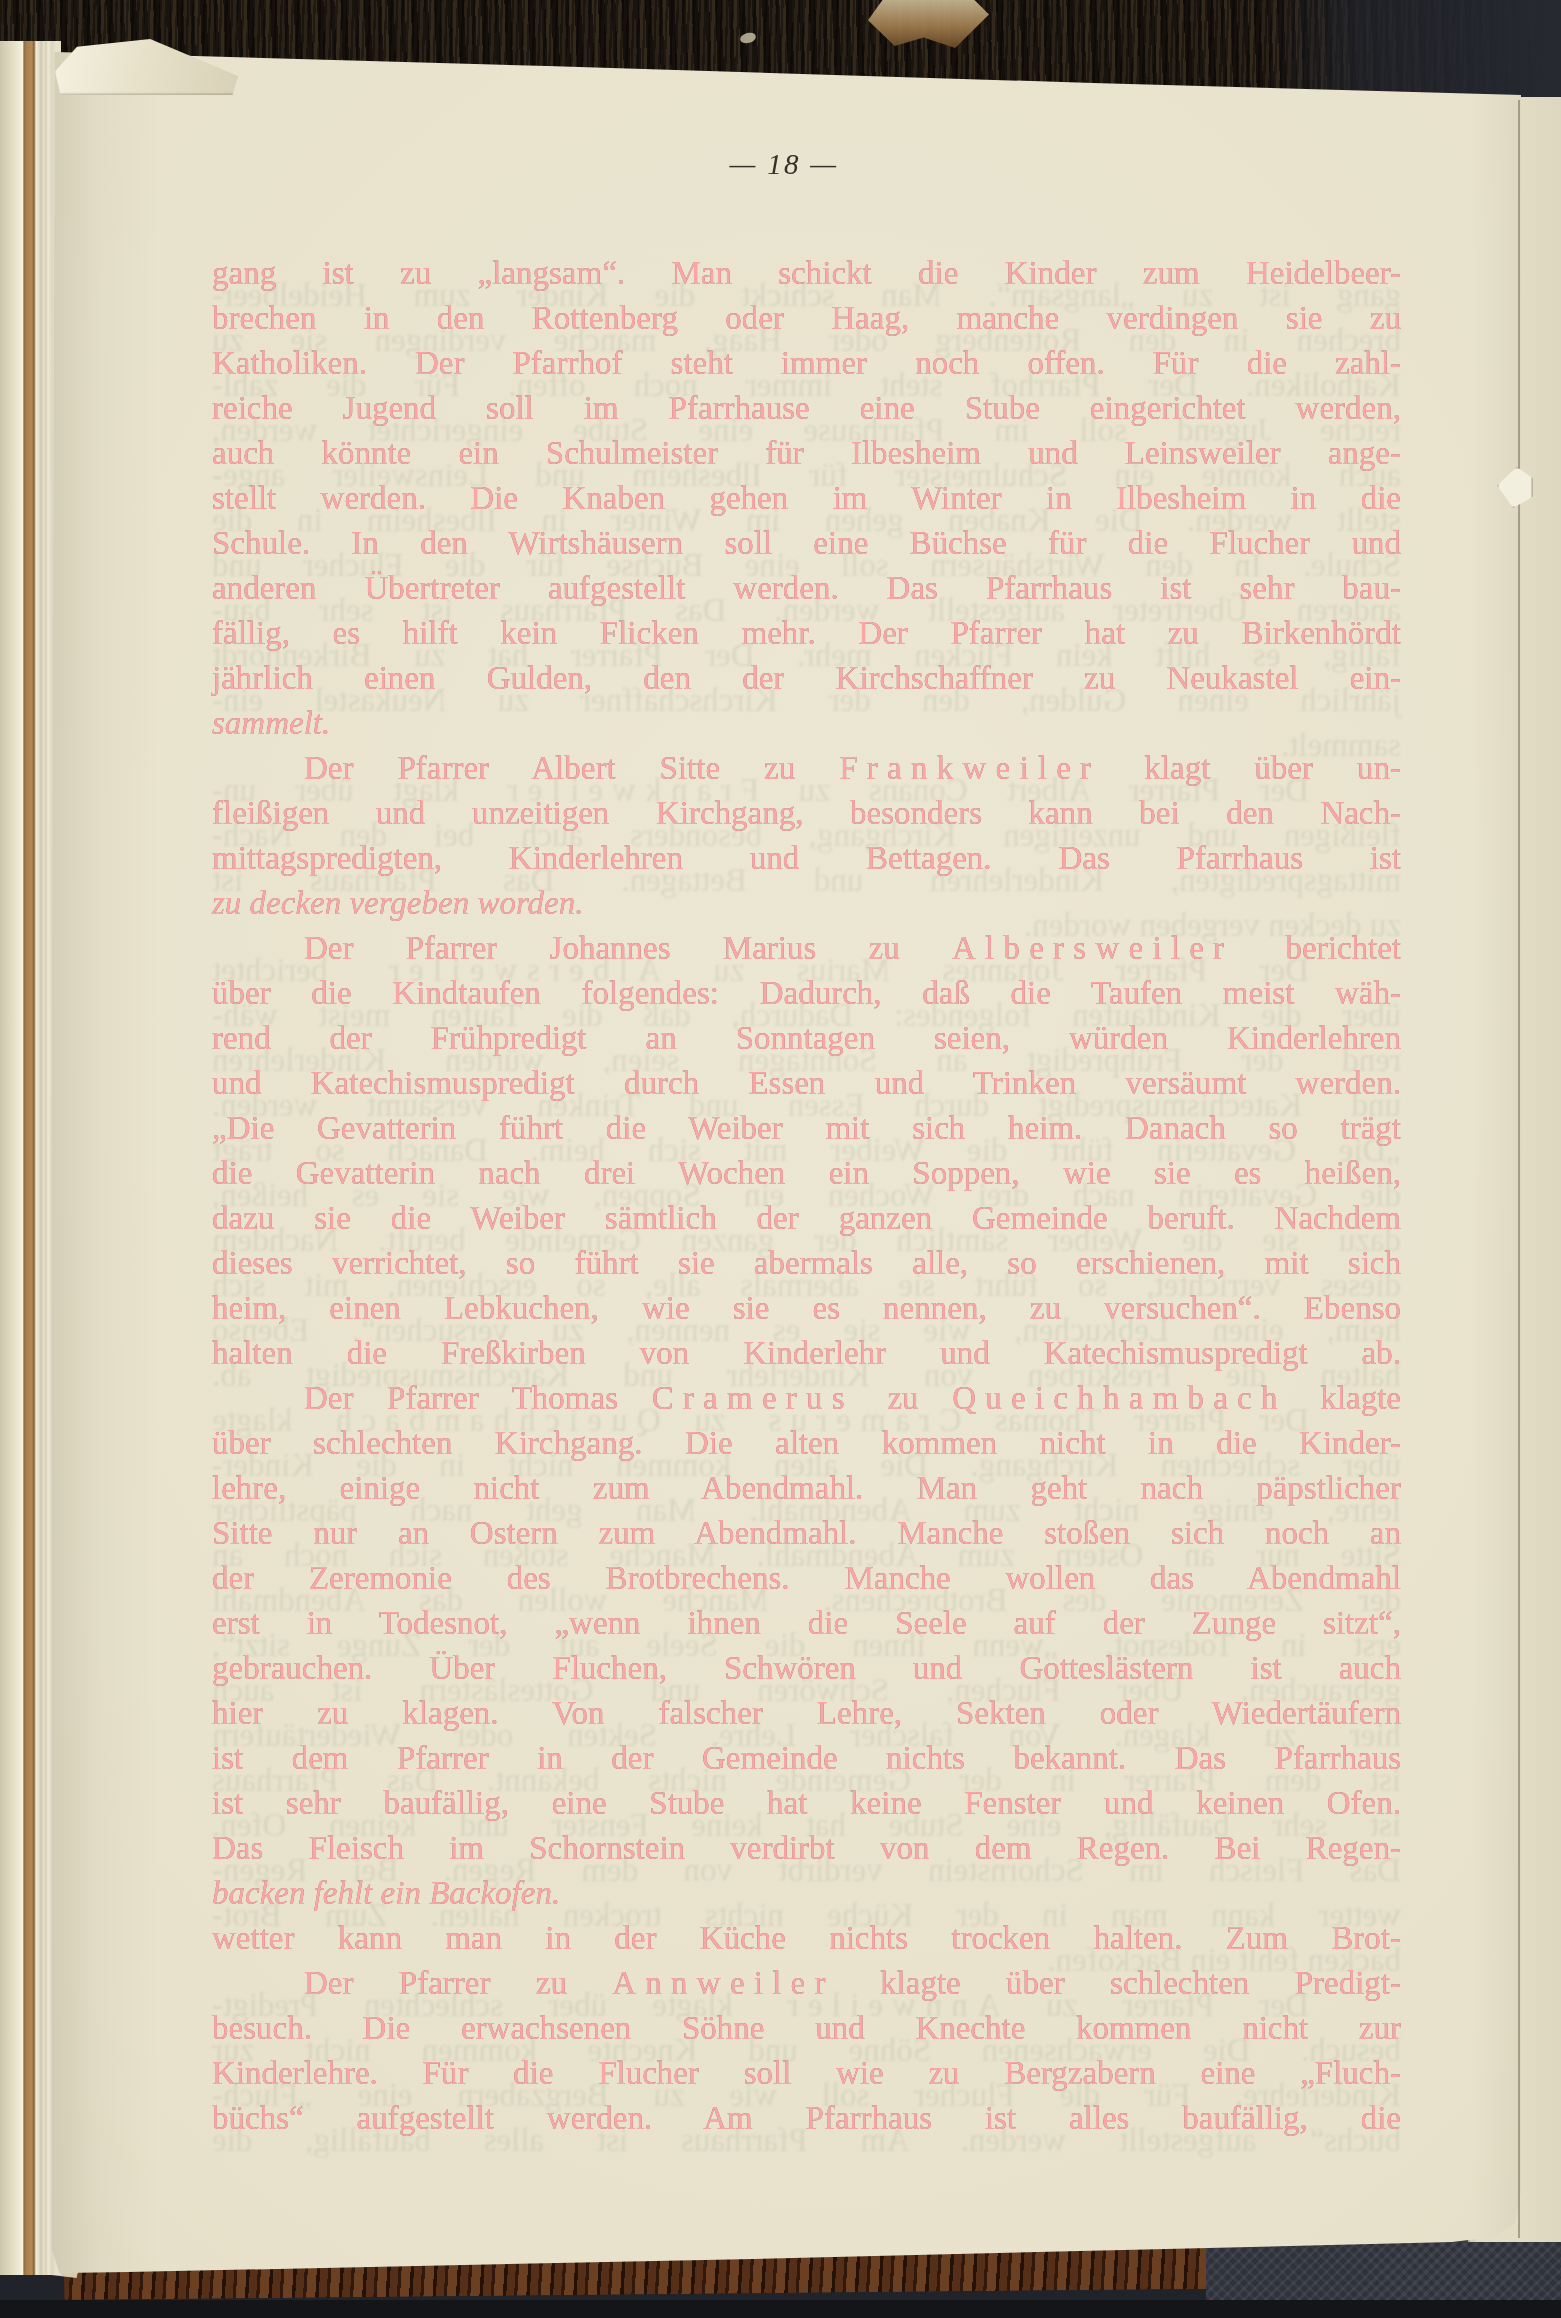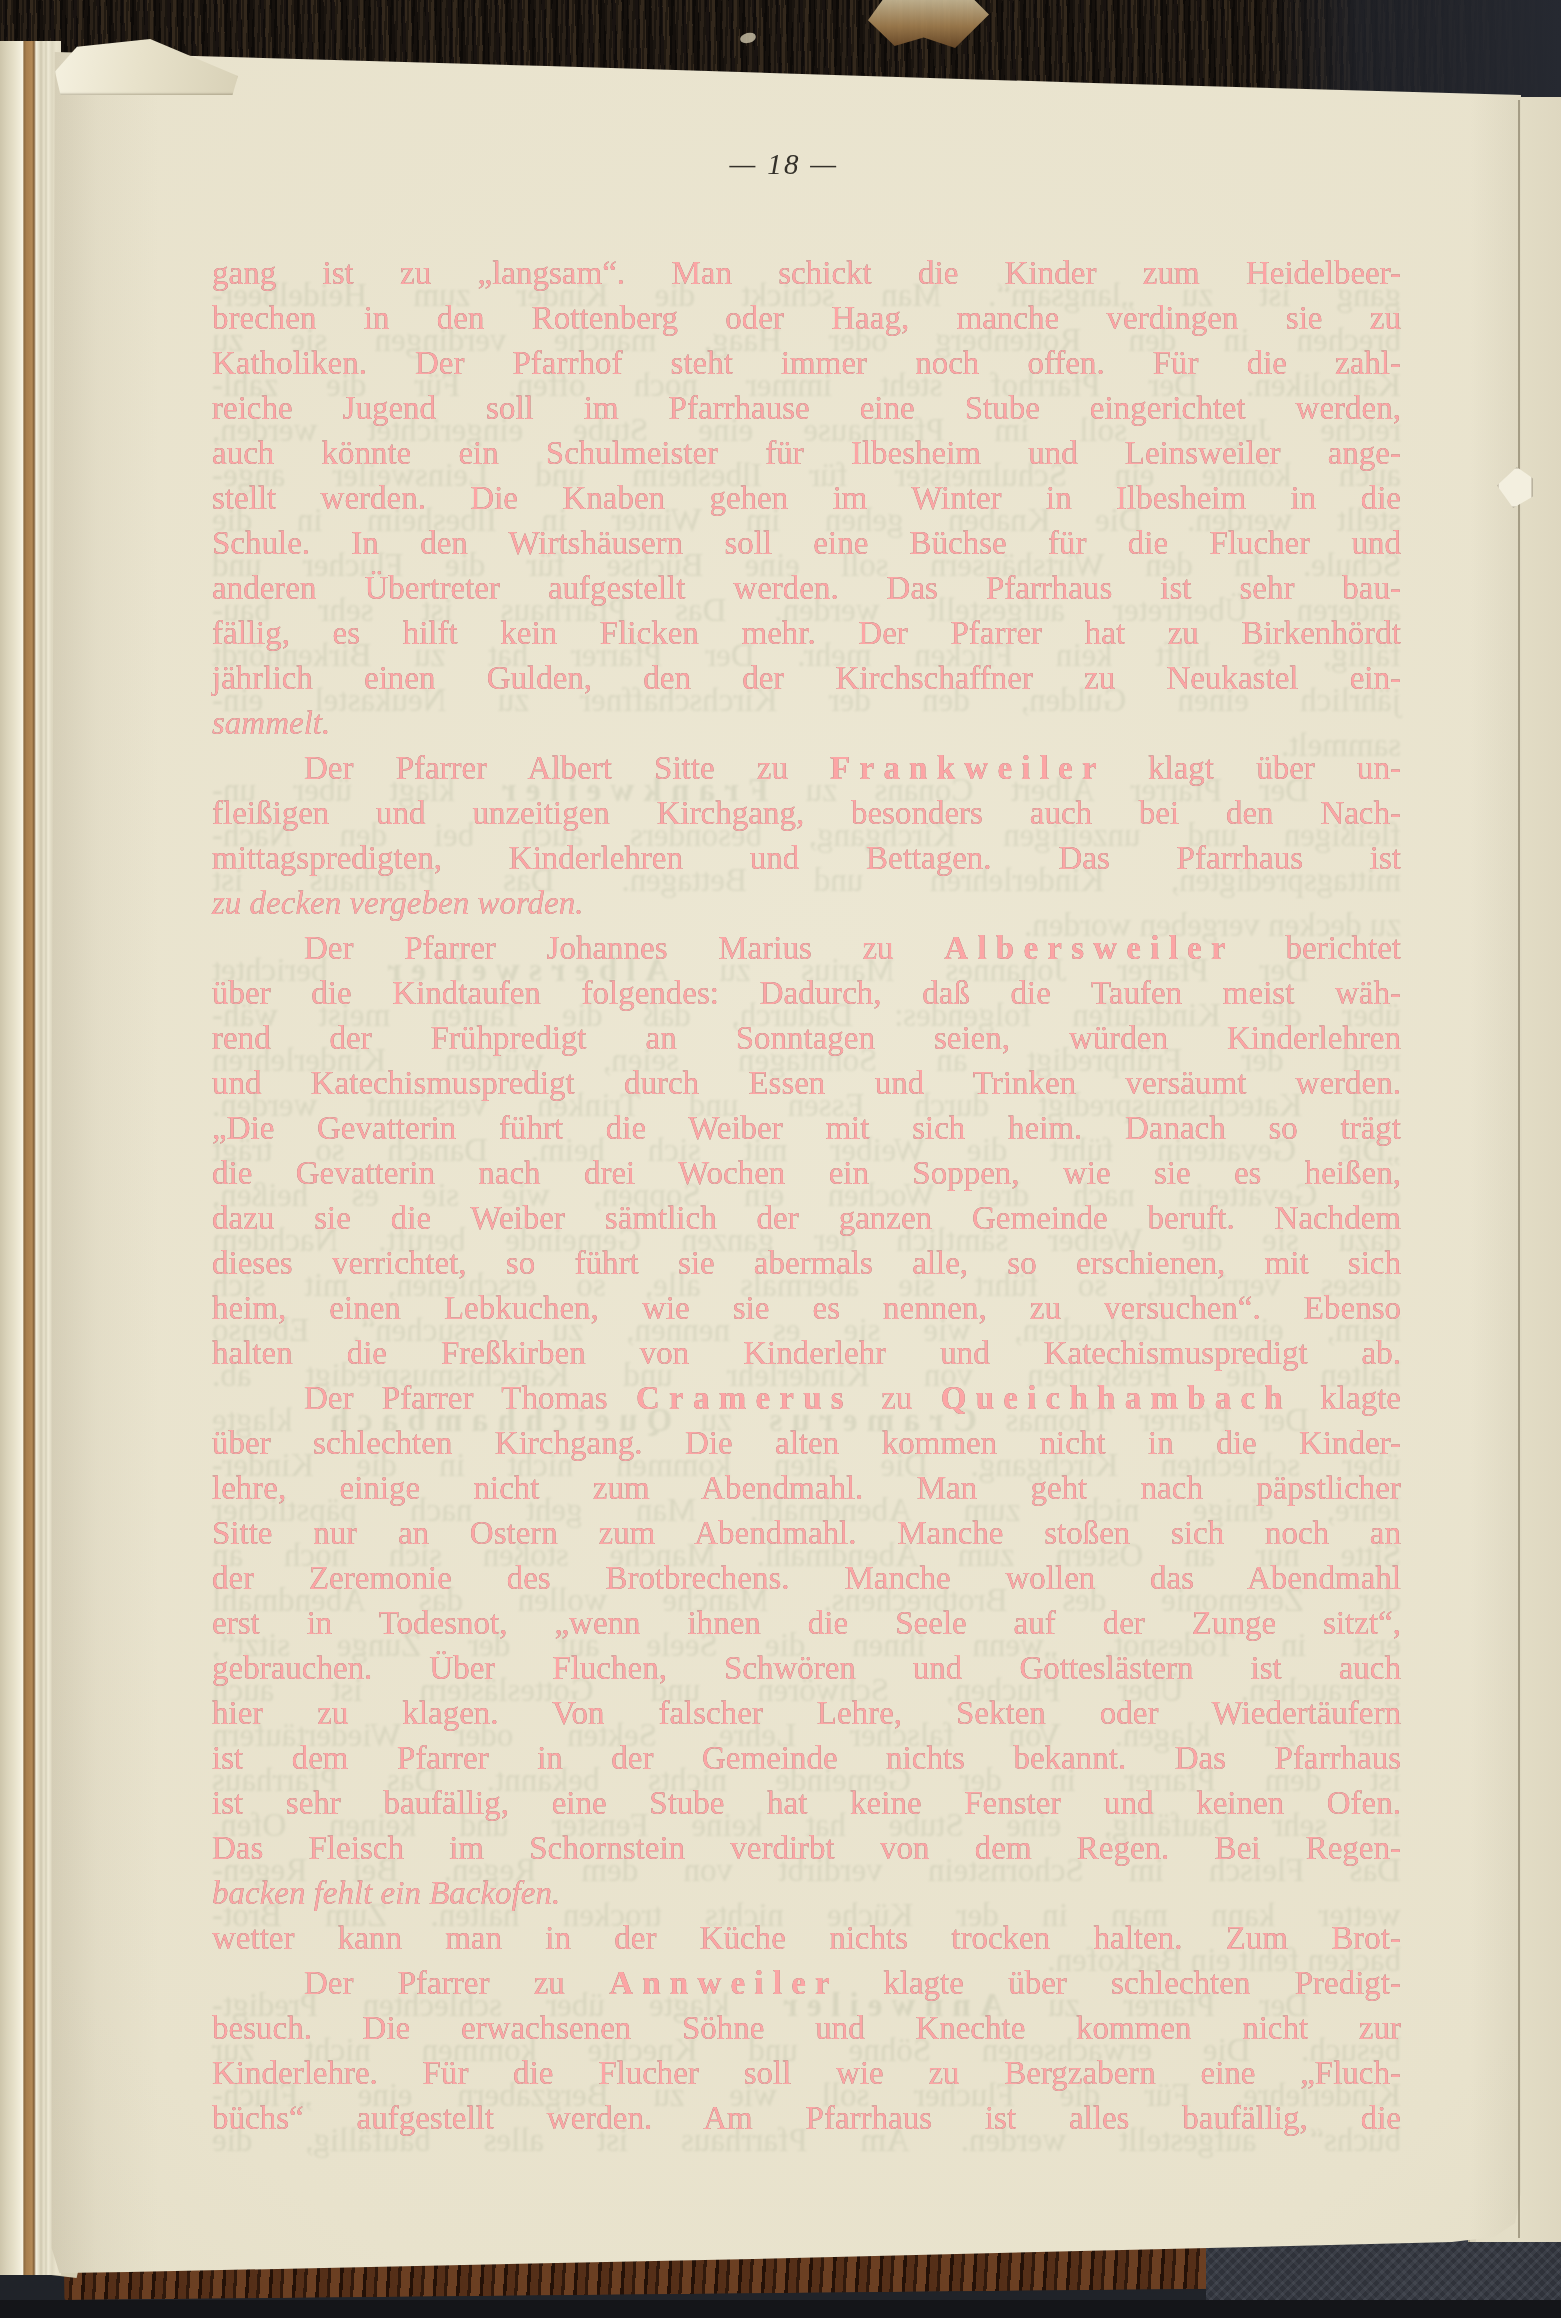--- a/index.html
+++ b/index.html
@@ -106,21 +106,21 @@
     position:absolute;left:212px;top:251px;width:1189px;z-index:5;
     font-size:33px;line-height:45px;color:#fca5a5;
     text-rendering:optimizeLegibility;
   }
   .body-text .line{
     text-align:justify;text-align-last:justify;white-space:nowrap;
     text-shadow:0 0 0.5px rgba(45,42,35,0.65);
   }
   .body-text .line.endline{text-align-last:left;font-style:italic;}
   .body-text .line.indent{text-indent:92px;}
-  .sp{letter-spacing:0.28em;font-weight:bold;}
+  .sp{letter-spacing:0.28em;}
   
   .showthrough{
     position:absolute;left:212px;top:273px;width:1189px;z-index:4;
     font-size:33px;line-height:45px;color:#5e7052;
     transform:scaleX(-1);opacity:0.12;filter:blur(1.2px);
   }
   .showthrough .line{text-align:justify;text-align-last:justify;white-space:nowrap;}
   .showthrough .line.endline{text-align-last:left;}
   .showthrough .line.indent{text-indent:92px;}
 </style>
@@ -197,21 +197,21 @@
     <div class="line"><span>Katholiken. Der Pfarrhof steht immer noch offen. Für die zahl-</span></div>
     <div class="line"><span>reiche Jugend soll im Pfarrhause eine Stube eingerichtet werden,</span></div>
     <div class="line"><span>auch könnte ein Schulmeister für Ilbesheim und Leinsweiler ange-</span></div>
     <div class="line"><span>stellt werden. Die Knaben gehen im Winter in Ilbesheim in die</span></div>
     <div class="line"><span>Schule. In den Wirtshäusern soll eine Büchse für die Flucher und</span></div>
     <div class="line"><span>anderen Übertreter aufgestellt werden. Das Pfarrhaus ist sehr bau-</span></div>
     <div class="line"><span>fällig, es hilft kein Flicken mehr. Der Pfarrer hat zu Birkenhördt</span></div>
     <div class="line"><span>jährlich einen Gulden, den der Kirchschaffner zu Neukastel ein-</span></div>
     <div class="line endline"><span>sammelt.</span></div>
     <div class="line indent"><span>Der Pfarrer Albert Sitte zu </span><span class="sp">Frankweiler</span><span> klagt über un-</span></div>
-    <div class="line"><span>fleißigen und unzeitigen Kirchgang, besonders auch bei den Nach-</span></div>
+    <div class="line"><span>fleißigen und unzeitigen Kirchgang, besonders kann bei den Nach-</span></div>
     <div class="line"><span>mittagspredigten, Kinderlehren und Bettagen. Das Pfarrhaus ist</span></div>
     <div class="line endline"><span>zu decken vergeben worden.</span></div>
     <div class="line indent"><span>Der Pfarrer Johannes Marius zu </span><span class="sp">Albersweiler</span><span> berichtet</span></div>
     <div class="line"><span>über die Kindtaufen folgendes: Dadurch, daß die Taufen meist wäh-</span></div>
     <div class="line"><span>rend der Frühpredigt an Sonntagen seien, würden Kinderlehren</span></div>
     <div class="line"><span>und Katechismuspredigt durch Essen und Trinken versäumt werden.</span></div>
     <div class="line"><span>„Die Gevatterin führt die Weiber mit sich heim. Danach so trägt</span></div>
     <div class="line"><span>die Gevatterin nach drei Wochen ein Soppen, wie sie es heißen,</span></div>
     <div class="line"><span>dazu sie die Weiber sämtlich der ganzen Gemeinde beruft. Nachdem</span></div>
     <div class="line"><span>dieses verrichtet, so führt sie abermals alle, so erschienen, mit sich</span></div>

